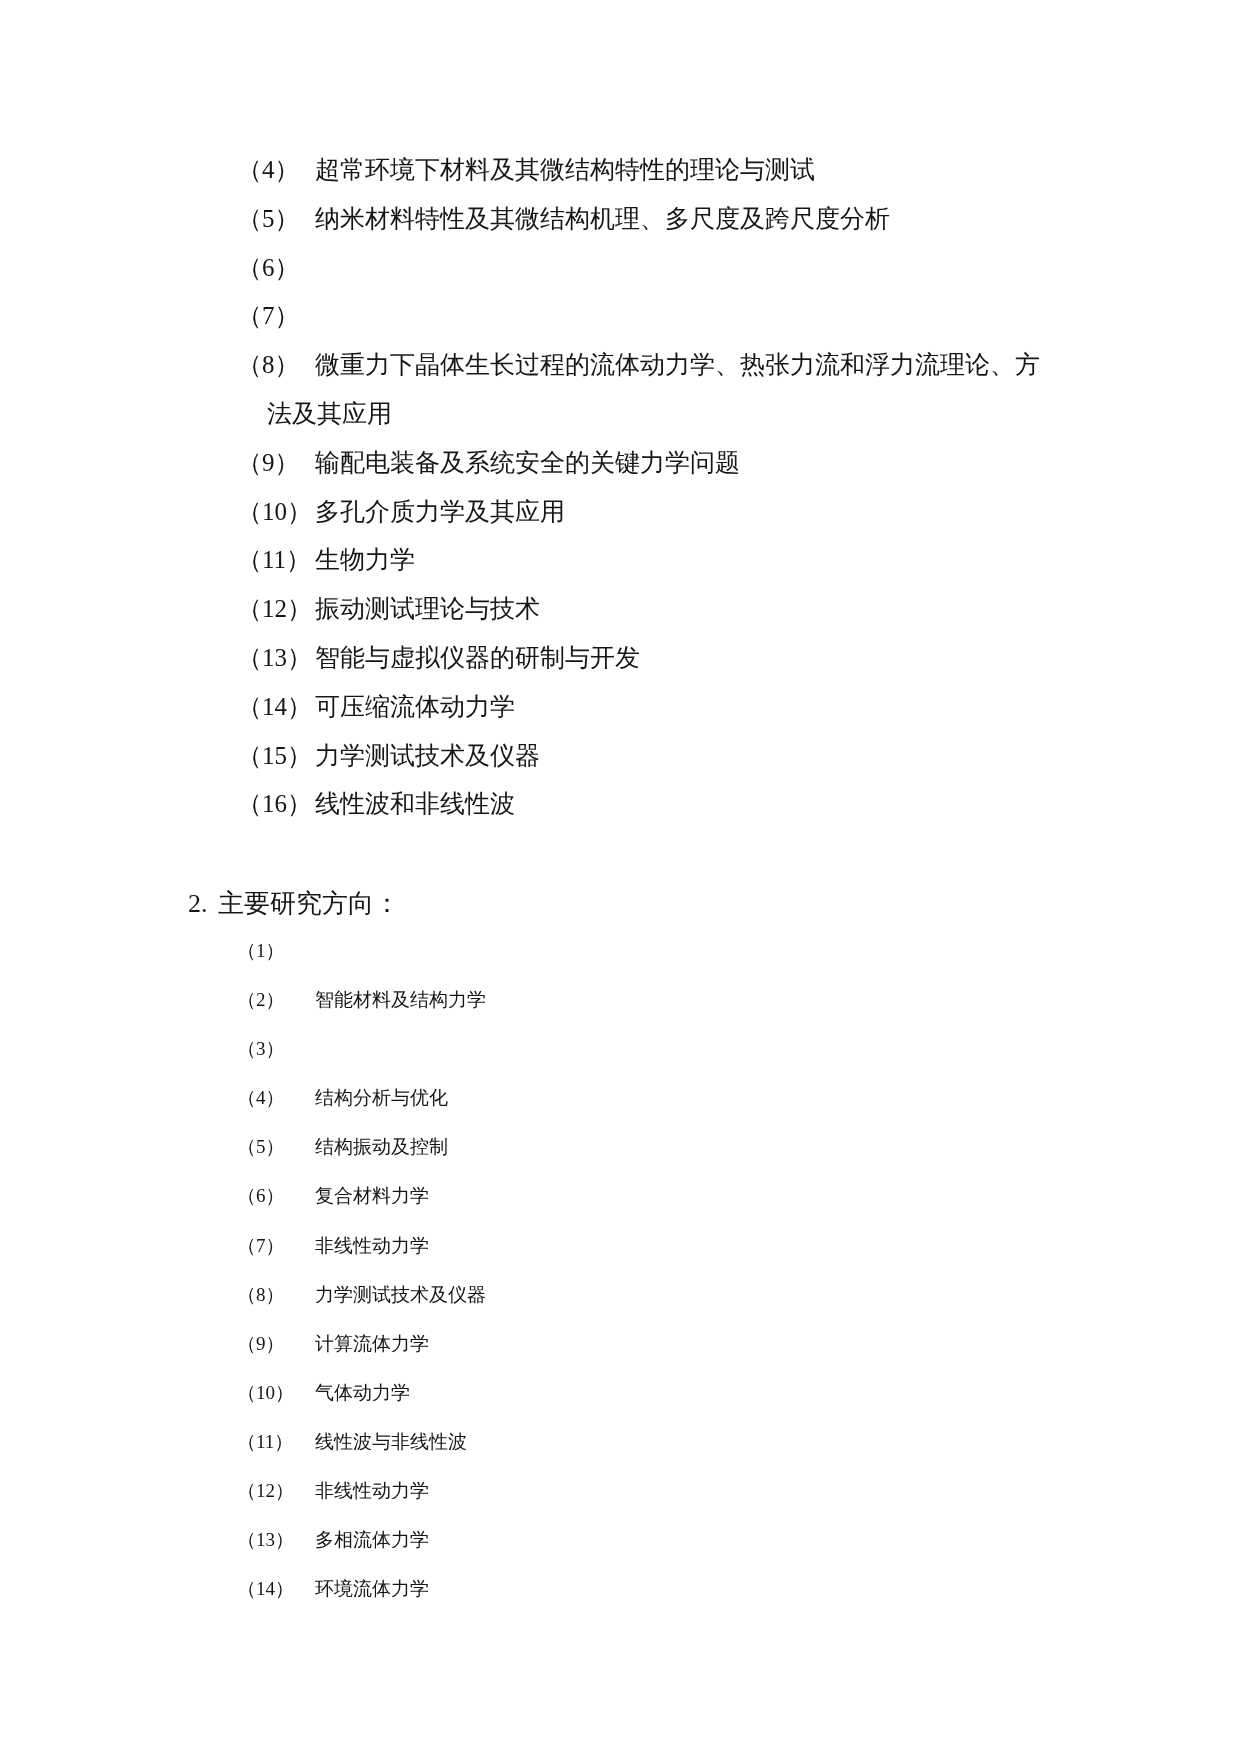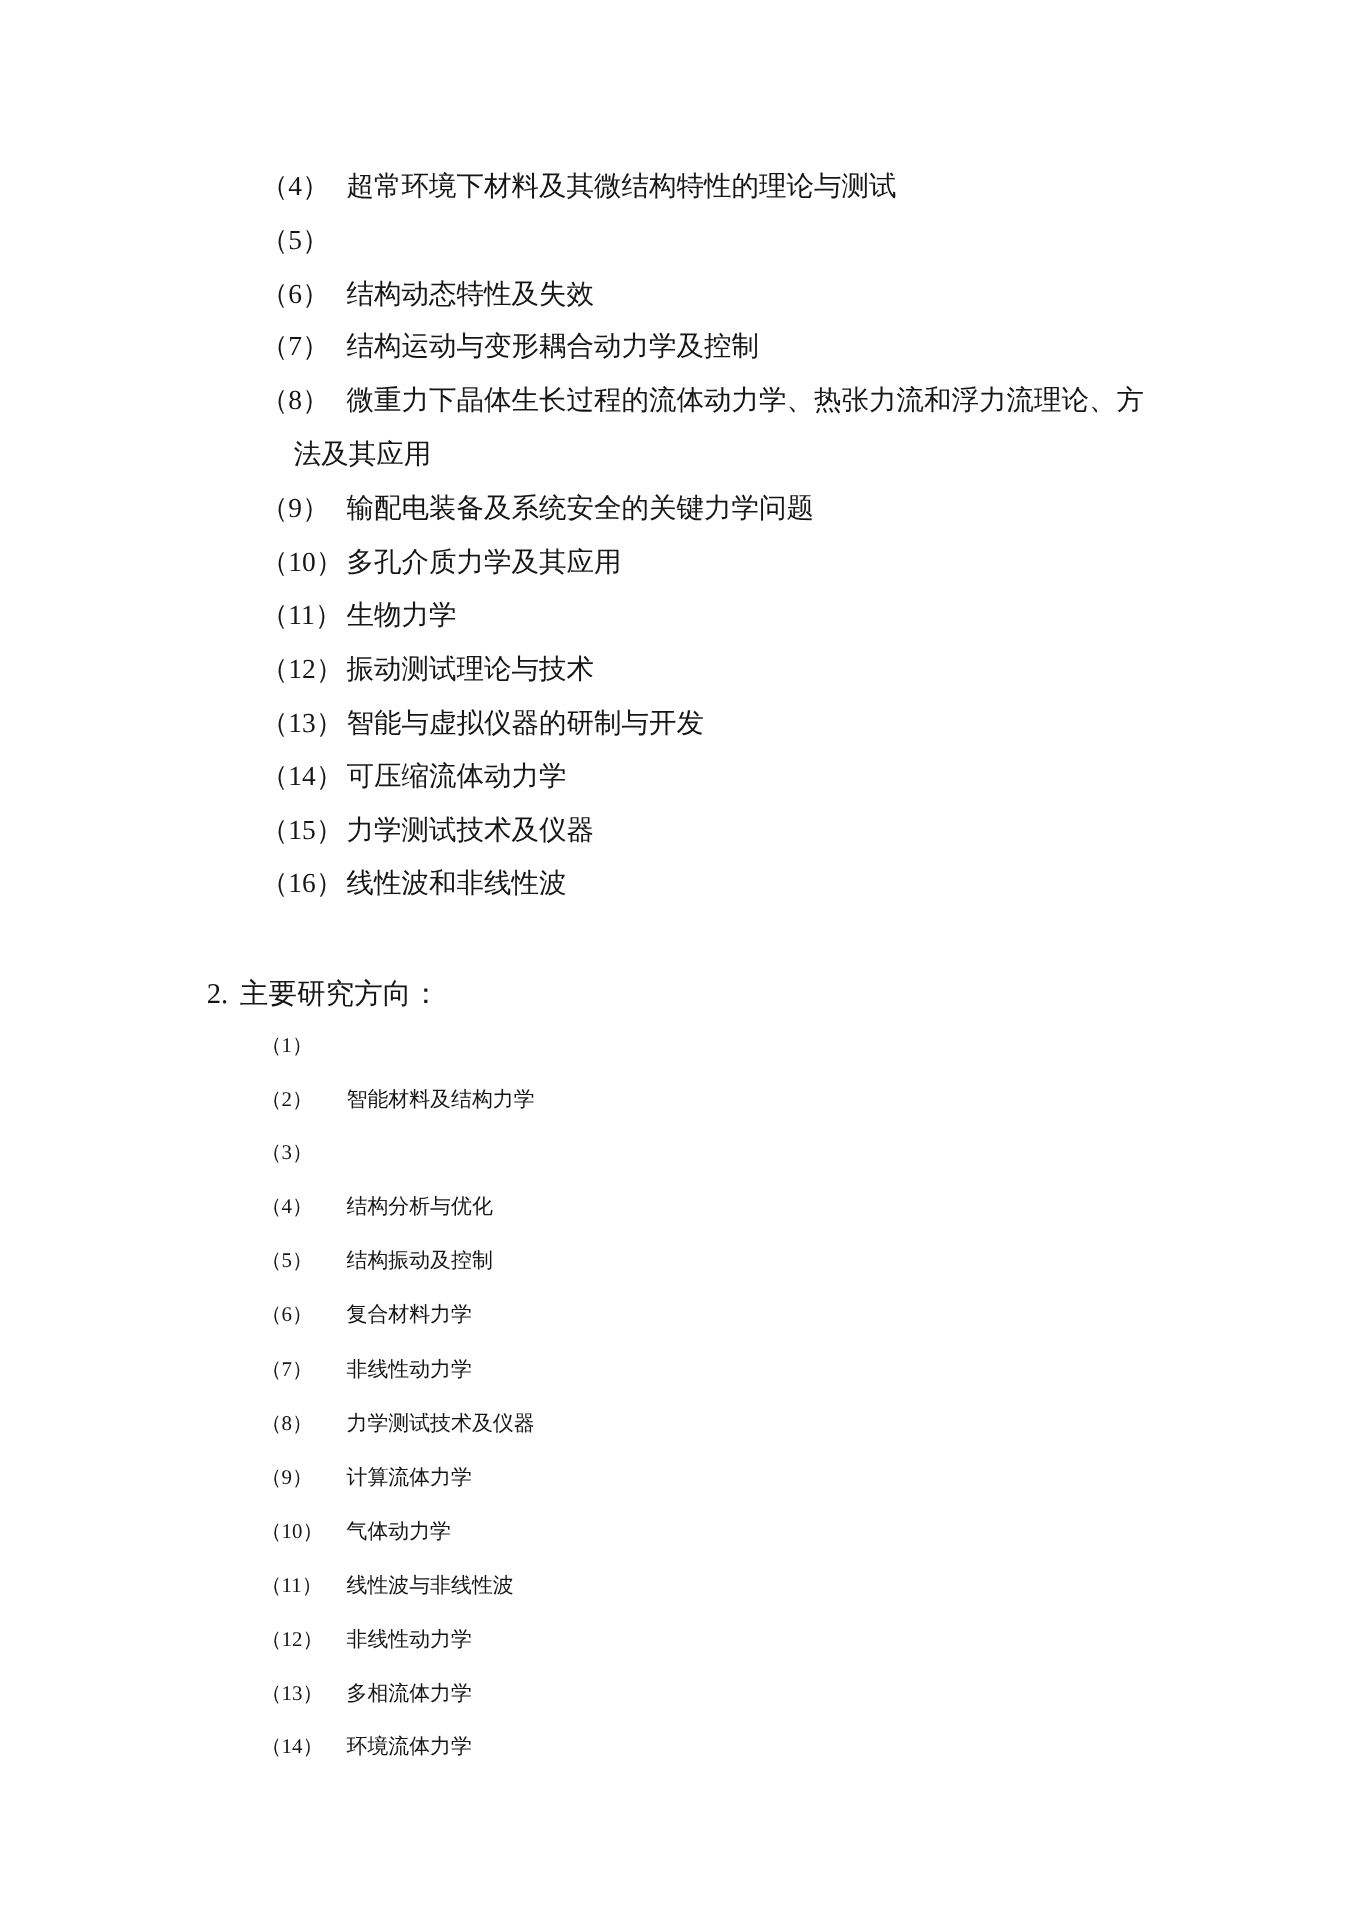--- a/index.html
+++ b/index.html
@@ -53,32 +53,31 @@
   <ol class="doc-list list-1">
     <li>
       <div class="line1">
         <span class="num">（4）</span>
         <span class="txt">超常环境下材料及其微结构特性的理论与测试</span>
       </div>
     </li>
     <li>
       <div class="line1">
         <span class="num">（5）</span>
+        <span class="txt">纳米材料特性及其微结构机理、多尺度及跨尺度分析</span>
       </div>
     </li>
     <li>
       <div class="line1">
         <span class="num">（6）</span>
-        <span class="txt">结构动态特性及失效</span>
       </div>
     </li>
     <li>
       <div class="line1">
         <span class="num">（7）</span>
-        <span class="txt">结构运动与变形耦合动力学及控制</span>
       </div>
     </li>
     <li>
       <div class="line1">
         <span class="num">（8）</span>
         <span class="txt">微重力下晶体生长过程的流体动力学、热张力流和浮力流理论、方</span>
       </div>
       <div class="wrap-line">法及其应用</div>
     </li>
     <li>

